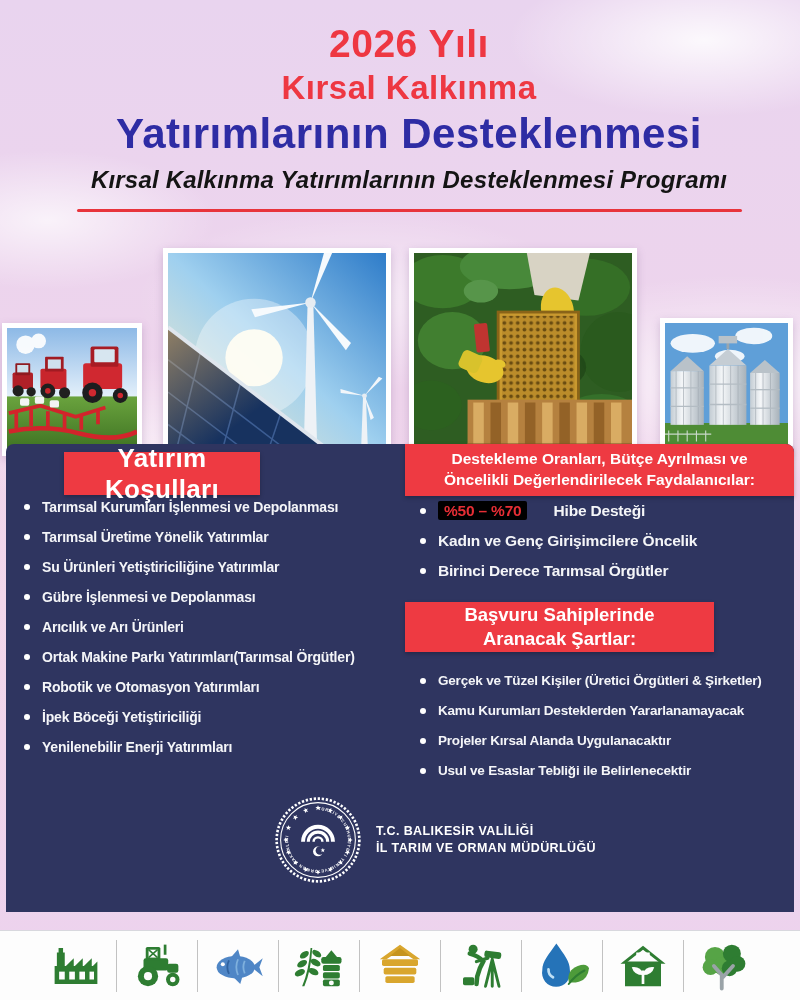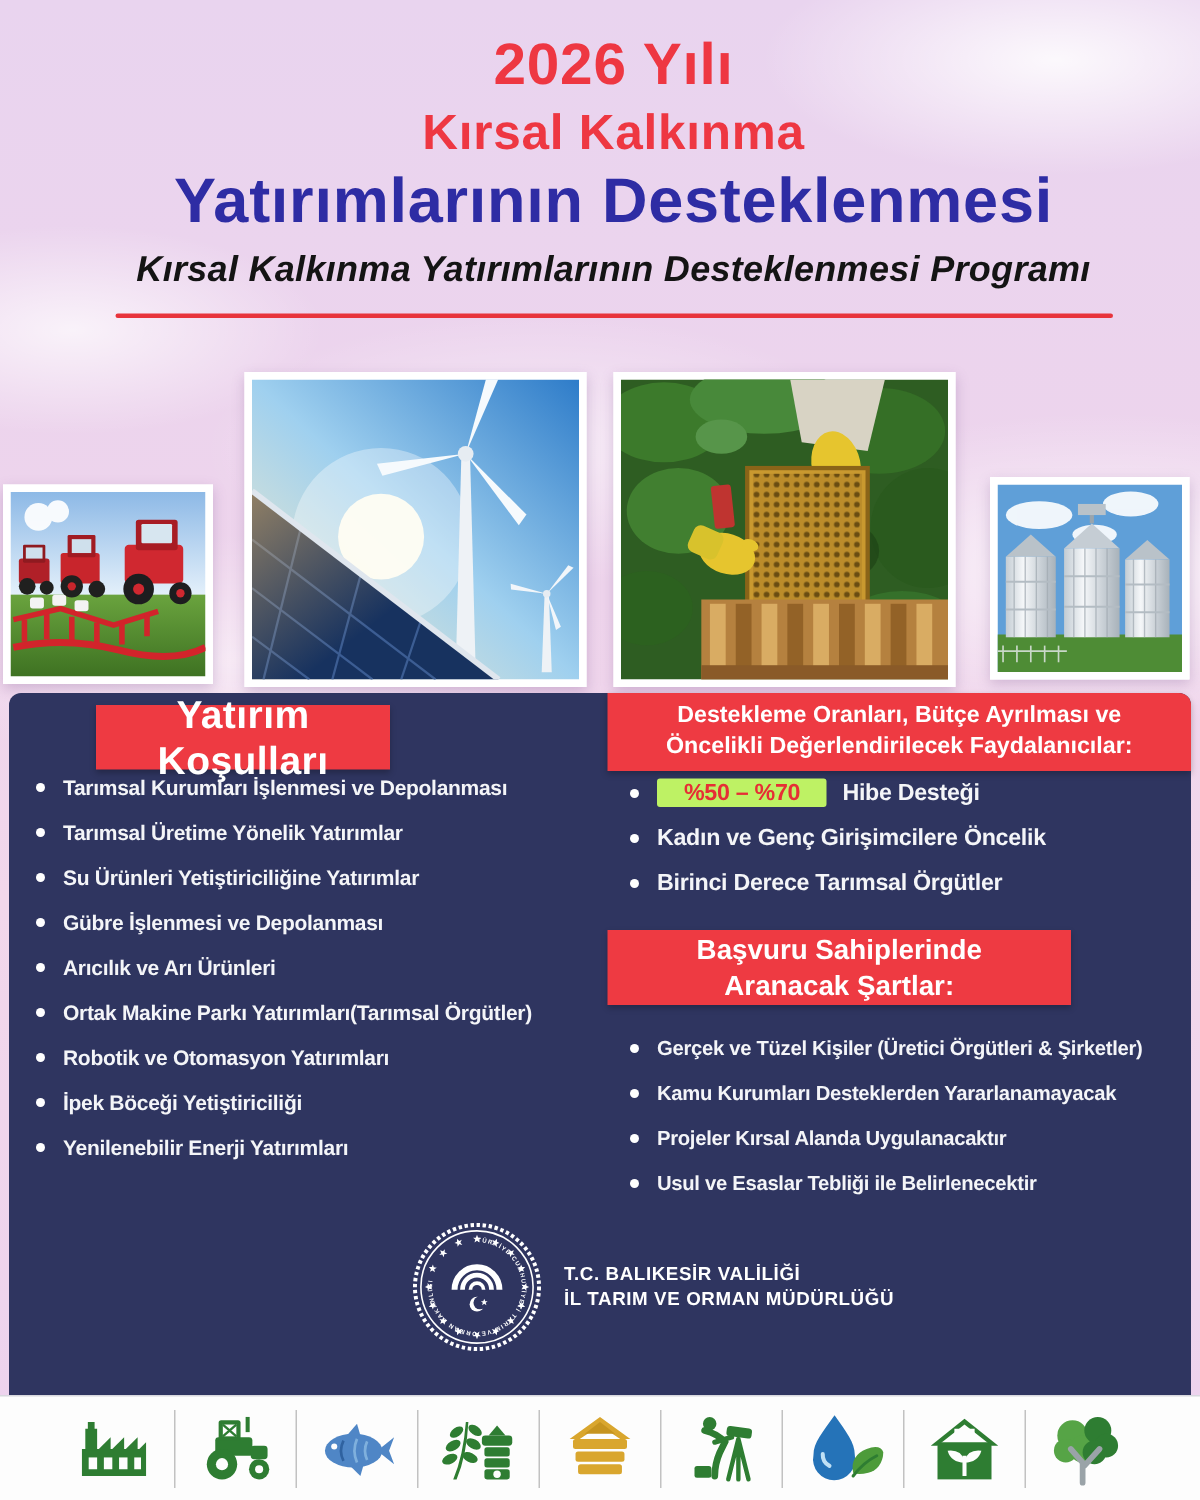--- a/index.html
+++ b/index.html
@@ -23,38 +23,38 @@
   .t-rule{width:665px;height:3px;background:#e8343c;margin:15px auto 0;border-radius:2px;}
   
   .photo{position:absolute;background:#fff;border:5px solid #fff;box-sizing:border-box;
          box-shadow:0 3px 8px rgba(120,80,140,.28);}
   .photo svg{display:block;width:100%;height:100%;}
   .ph-tractors{left:2px;top:323px;width:140px;height:133px;}
   .ph-solar{left:163px;top:248px;width:228px;height:210px;}
   .ph-bee{left:409px;top:248px;width:228px;height:210px;}
   .ph-silos{left:660px;top:318px;width:133px;height:135px;}
   
-  .panel{position:absolute;left:6px;top:462px;width:788px;height:468px;background:#2f3560;
+  .panel{position:absolute;left:6px;top:444px;width:788px;height:468px;background:#2f3560;
          border-radius:8px 8px 0 0;color:#fff;}
   .badge{background:#ee3a42;color:#fff;font-weight:bold;text-align:center;
          display:flex;flex-direction:column;justify-content:center;box-shadow:0 2px 4px rgba(0,0,0,.25);}
   .badge-left{position:absolute;left:58px;top:8px;width:196px;height:43px;font-size:26px;letter-spacing:.3px;}
   .badge-support{position:absolute;left:399px;top:0;width:389px;height:52px;font-size:15.5px;line-height:1.35;border-top-right-radius:8px;}
   .badge-req{position:absolute;left:399px;top:158px;width:309px;height:50px;font-size:18.5px;line-height:1.3;}
   ul.blist{list-style:none;margin:0;padding:0;position:absolute;}
   ul.blist li{position:relative;padding-left:22px;font-weight:bold;white-space:nowrap;
               color:#f4f5f8;letter-spacing:-.2px;}
   ul.blist li .dot{position:absolute;left:4px;top:50%;margin-top:-3px;width:6px;height:6px;border-radius:50%;background:#fff;}
   .list-left{left:14px;top:48px;font-size:14px;}
   .list-left li{height:30px;line-height:30px;}
   .list-support{left:410px;top:52px;font-size:15.5px;}
   .list-support li{height:30px;line-height:30px;}
   .list-req{left:410px;top:222px;font-size:13.5px;}
   .list-req li{height:30px;line-height:30px;}
-  .chip{background:#bef264;color:#e62e35;padding:1px 18px;border-radius:2px;margin-right:6px;}
+  .chip{background:#000000;color:#e62e35;padding:1px 6px;border-radius:2px;margin-right:22px;}
   
   .org{position:absolute;left:268px;top:352px;display:flex;align-items:center;gap:14px;}
   .org-text{font-size:12.5px;font-weight:bold;letter-spacing:.4px;line-height:1.35;color:#fff;}
   
   .footer{position:absolute;left:0;top:930px;width:800px;height:70px;background:#fdfdfd;
           border-top:1px solid #d8d8de;display:flex;align-items:center;justify-content:center;}
   .f-cell{width:80px;display:flex;justify-content:center;align-items:center;}
   .f-div{width:1px;height:52px;background:#c2c2c2;}
 </style>
 </head>

